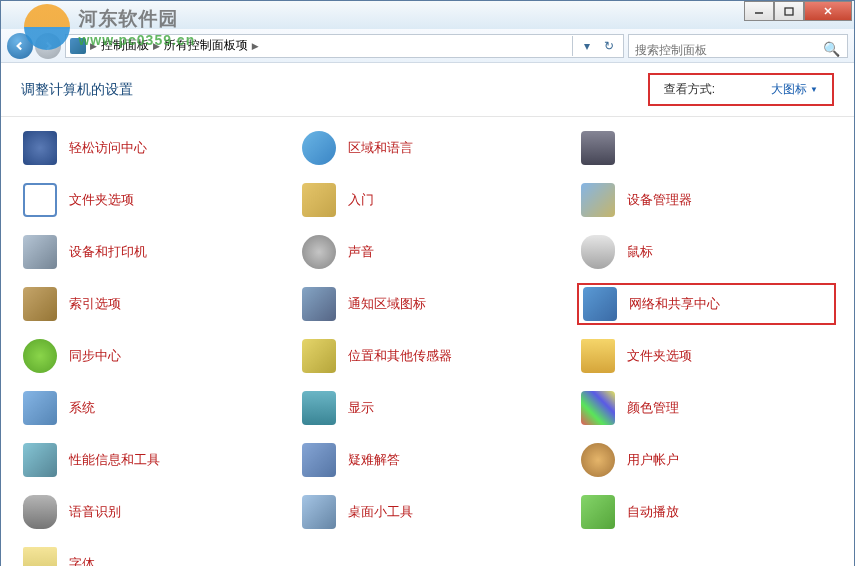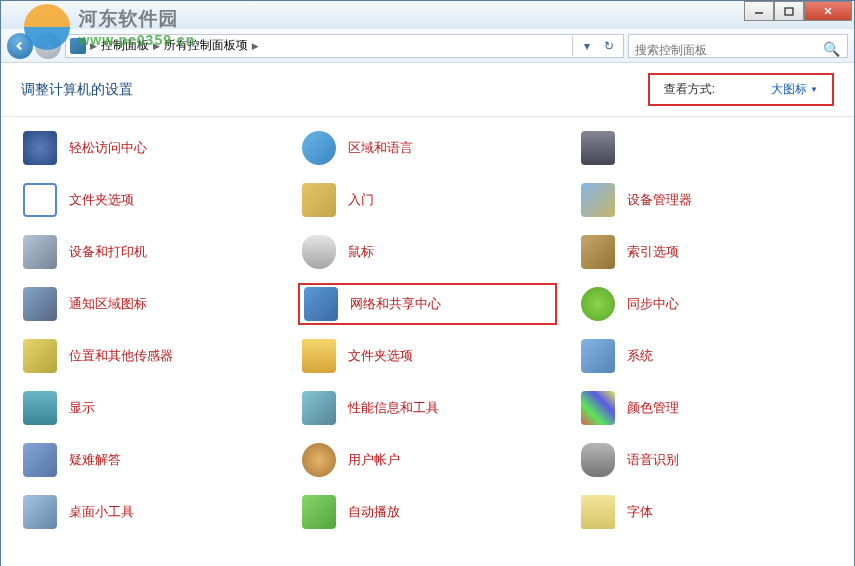--- a/index.html
+++ b/index.html
@@ -173,20 +173,24 @@
         </div>
         <div class="cp-item">
           <div class="cp-icon ic-device-mgr"></div>
           <span class="cp-label">设备管理器</span>
         </div>
         <div class="cp-item">
           <div class="cp-icon ic-printer"></div>
           <span class="cp-label">设备和打印机</span>
         </div>
         <div class="cp-item">
+          <div class="cp-icon ic-sound"></div>
+          <span class="cp-label">声音</span>
+        </div>
+        <div class="cp-item">
           <div class="cp-icon ic-mouse"></div>
           <span class="cp-label">鼠标</span>
         </div>
         <div class="cp-item">
           <div class="cp-icon ic-index"></div>
           <span class="cp-label">索引选项</span>
         </div>
         <div class="cp-item">
           <div class="cp-icon ic-notify"></div>
           <span class="cp-label">通知区域图标</span>
@@ -209,26 +213,26 @@
         </div>
         <div class="cp-item">
           <div class="cp-icon ic-system"></div>
           <span class="cp-label">系统</span>
         </div>
         <div class="cp-item">
           <div class="cp-icon ic-display"></div>
           <span class="cp-label">显示</span>
         </div>
         <div class="cp-item">
+          <div class="cp-icon ic-color"></div>
+          <span class="cp-label">颜色管理</span>
+        </div>
+        <div class="cp-item">
           <div class="cp-icon ic-perf"></div>
           <span class="cp-label">性能信息和工具</span>
-        </div>
-        <div class="cp-item">
-          <div class="cp-icon ic-color"></div>
-          <span class="cp-label">颜色管理</span>
         </div>
         <div class="cp-item">
           <div class="cp-icon ic-trouble"></div>
           <span class="cp-label">疑难解答</span>
         </div>
         <div class="cp-item">
           <div class="cp-icon ic-user"></div>
           <span class="cp-label">用户帐户</span>
         </div>
         <div class="cp-item">

